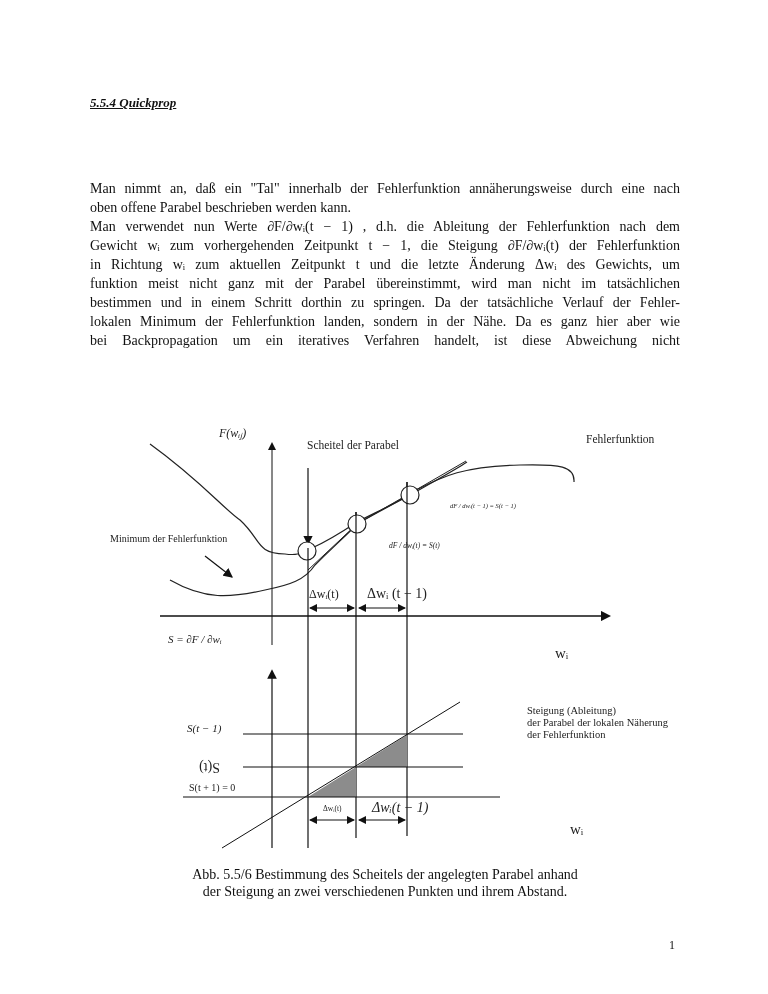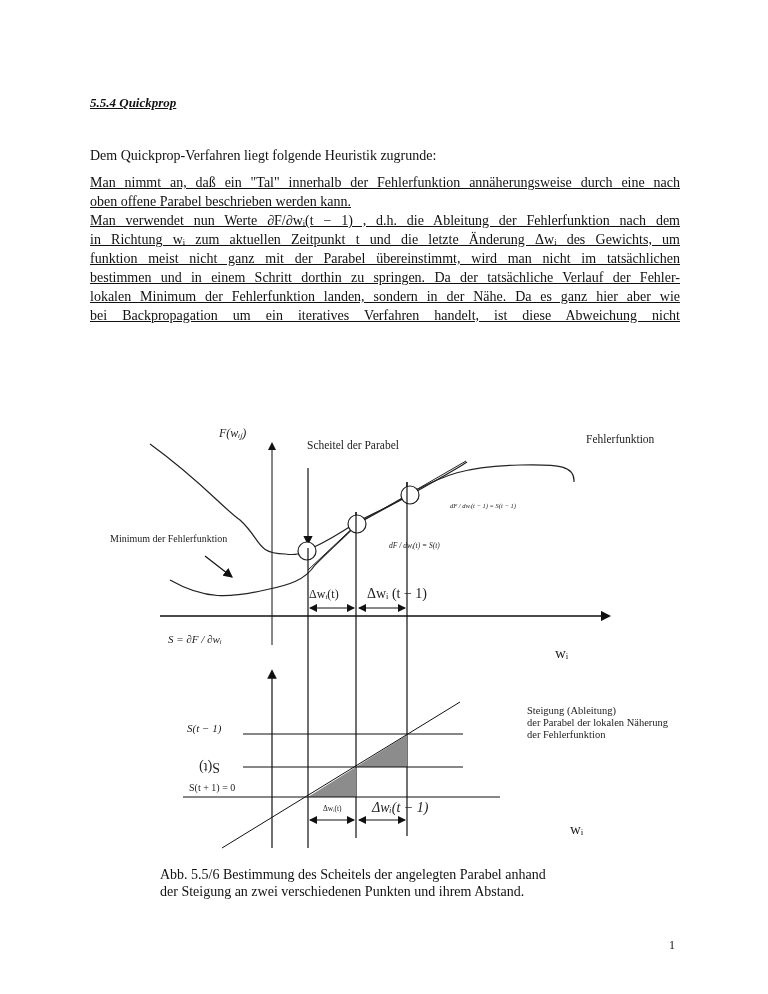--- a/index.html
+++ b/index.html
@@ -2,41 +2,41 @@
 <html><head>
 <meta charset="utf-8">
 <style>
   html, body { margin:0; padding:0; background:#ffffff; }
   body { width:768px; height:994px; position:relative; overflow:hidden;
          font-family:"Liberation Serif", serif; color:#111; }
   .page { position:absolute; left:0; top:0; width:768px; height:714px; }
   .heading { position:absolute; left:90px; top:95px; font-size:13px; font-weight:bold; font-style:italic; text-decoration:underline; }
   .para { position:absolute; left:90px; width:590px; font-size:14px; line-height:19px; text-align:justify; }
   .p1 { top:146px; }
-  .p2 { top:173px;text-decoration:underline; }
+  .p2 { top:179px; }
   .p2 .line { display:block; text-align:justify; text-align-last:justify; white-space:nowrap; }
   .p2 .line.last { text-align-last:left; }
   .diagram { position:absolute; left:0; top:420px; width:768px; height:440px; }
   .diagram text { font-family:"Liberation Serif", serif; fill:#222; }
-  .caption { position:absolute; left:160px; width:450px; top:866px; font-size:14px; line-height:17px; text-align:left; }
+  .caption { position:absolute; left:160px; width:450px; top:866px; font-size:14px; line-height:17px; text-align:center; }
   .pagenum { position:absolute; left:669px; top:938px; font-size:12px; }
 </style>
 </head>
 <body>
 
 <div class="page">
 
   <div class="heading">5.5.4 Quickprop</div>
 
-  <div class="para p1">Dem Quickprop-Verfahren liegt folgende Heuristik zugrunde:</div>
 
   <div class="para p2">
     <span class="line">Man nimmt an, daß ein "Tal" innerhalb der Fehlerfunktion annäherungsweise durch eine nach</span>
     <span class="line last">oben offene Parabel beschrieben werden kann.</span>
     <span class="line">Man verwendet nun Werte ∂F/∂wᵢ(t − 1) , d.h. die Ableitung der Fehlerfunktion nach dem</span>
+    <span class="line">Gewicht wᵢ zum vorhergehenden Zeitpunkt t − 1, die Steigung ∂F/∂wᵢ(t) der Fehlerfunktion</span>
     <span class="line">in Richtung wᵢ zum aktuellen Zeitpunkt t und die letzte Änderung Δwᵢ des Gewichts, um</span>
     <span class="line">funktion meist nicht ganz mit der Parabel übereinstimmt, wird man nicht im tatsächlichen</span>
     <span class="line">bestimmen und in einem Schritt dorthin zu springen. Da der tatsächliche Verlauf der Fehler-</span>
     <span class="line">lokalen Minimum der Fehlerfunktion landen, sondern in der Nähe. Da es ganz hier aber wie</span>
     <span class="line">bei Backpropagation um ein iteratives Verfahren handelt, ist diese Abweichung nicht</span>
   </div>
 
   <svg class="diagram" viewBox="0 420 768 440" width="768" height="440">
     <defs>
       <marker id="arrowUp" markerWidth="8" markerHeight="8" refX="4" refY="4" orient="auto">

